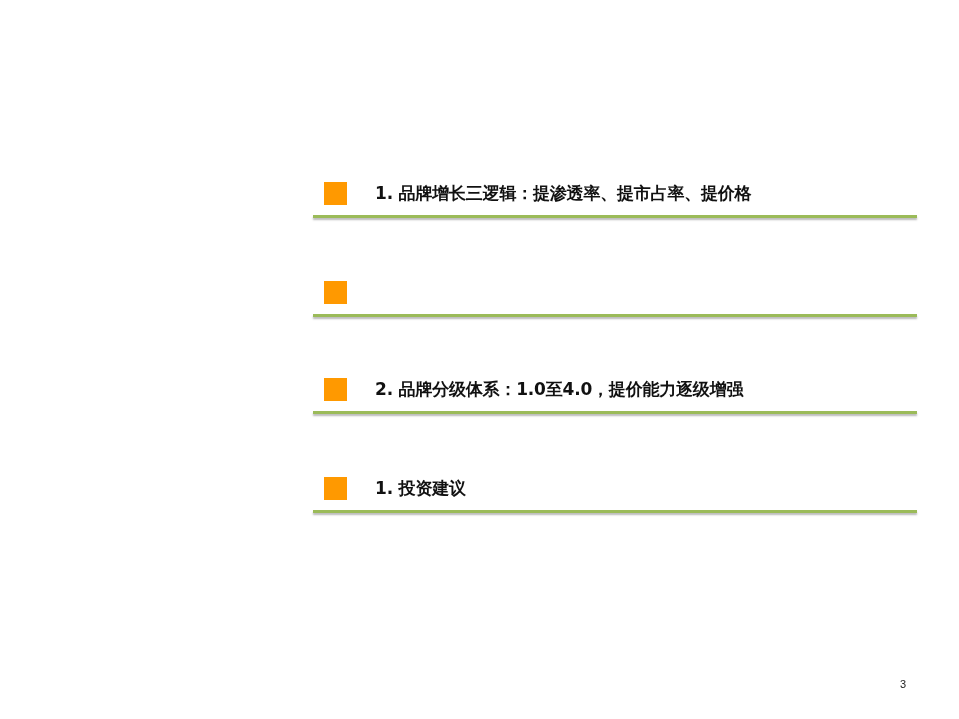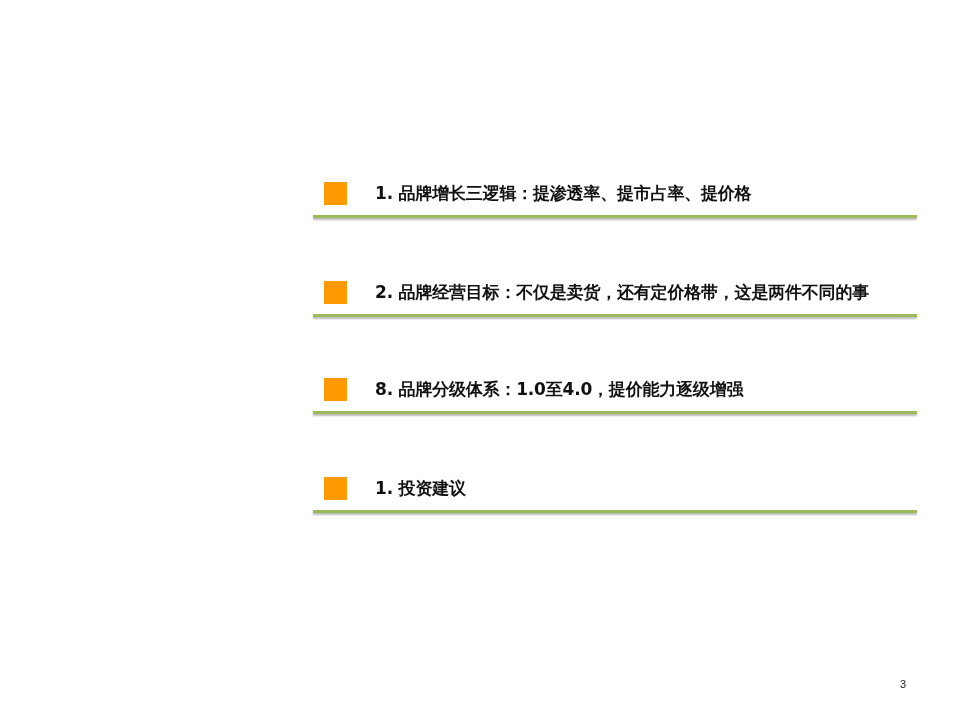--- a/index.html
+++ b/index.html
@@ -18,26 +18,25 @@
 <body>
 
 <div>
   <div class="item" style="top:182px;">
     <div class="sq"></div>
     <div class="txt">1. 品牌增长三逻辑：提渗透率、提市占率、提价格</div>
     <div class="line"></div>
   </div>
   <div class="item" style="top:281px;">
     <div class="sq"></div>
-    <div class="txt">2. 品牌经营目标：不仅是卖货，还有定价格带，这是两件不同的事</div>
     <div class="line"></div>
   </div>
   <div class="item" style="top:378px;">
     <div class="sq"></div>
-    <div class="txt">8. 品牌分级体系：1.0至4.0，提价能力逐级增强</div>
+    <div class="txt">2. 品牌分级体系：1.0至4.0，提价能力逐级增强</div>
     <div class="line"></div>
   </div>
   <div class="item" style="top:477px;">
     <div class="sq"></div>
     <div class="txt">1. 投资建议</div>
     <div class="line"></div>
   </div>
 </div>
 
 <div class="page-num">3</div>

